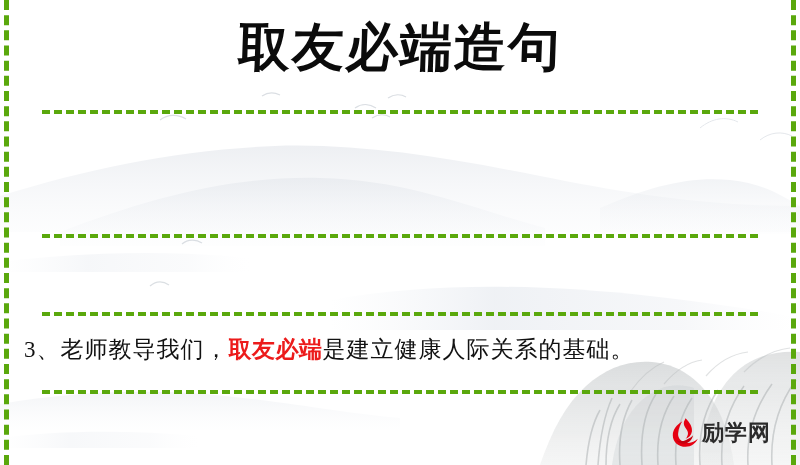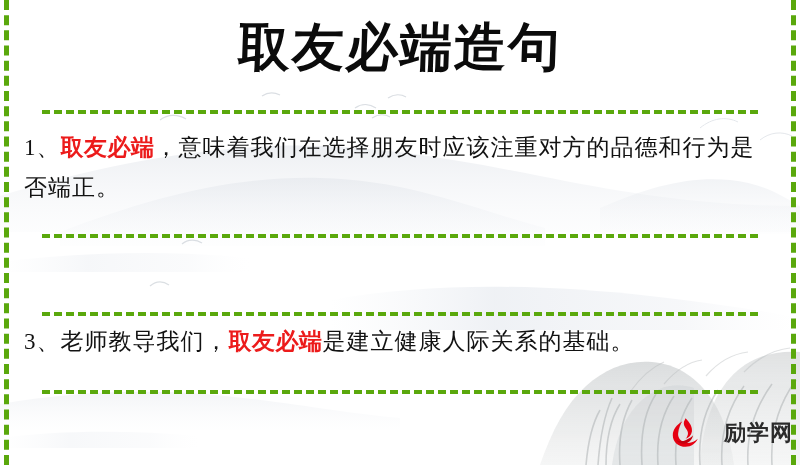--- a/index.html
+++ b/index.html
@@ -73,36 +73,36 @@
     right: 24px;
     z-index: 4;
     font-size: 23px;
     line-height: 40px;
     color: #121212;
     letter-spacing: 1px;
     font-family: "Liberation Serif", "DejaVu Serif", serif;
   }
   .s1 { top: 128px; }
   .s2 { top: 252px; }
-  .s3 { top: 322px; }
+  .s3 { top: 330px; }
 
   .kw {
     color: #ec1b1b;
     font-weight: 700;
     letter-spacing: 0.5px;
   }
 
   
   .logo {
     position: absolute;
     left: 668px;
     top: 416px;
     display: flex;
     align-items: center;
-    gap: 22px;
+    gap: 0;
     z-index: 6;
   }
   .logo-mark { width: 34px; height: 34px; display: block; }
   .logo-text {
     font-size: 22px;
     font-weight: 700;
     color: #2b2b2b;
     letter-spacing: 1px;
     font-family: "Liberation Sans", sans-serif;
   }
@@ -194,23 +194,20 @@
 
   <div class="title-wrap">
     <div class="title">取友必端造句</div>
   </div>
 
   <div class="sep" style="top:110px;"></div>
   <div class="sep" style="top:234px;"></div>
   <div class="sep" style="top:312px;"></div>
   <div class="sep" style="top:390px;"></div>
 
-  <div class="sentence s1">
-    <span>1、</span><span></span><span class="kw">取友必端</span><span>，意味着我们在选择朋友时应该注重对方的品德和行为是否端正。</span>
-  </div>
 
 
   <div class="sentence s3">
     <span>3、</span><span>老师教导我们，</span><span class="kw">取友必端</span><span>是建立健康人际关系的基础。</span>
   </div>
 
   <div class="logo">
     <svg class="logo-mark" viewBox="0 0 64 64" xmlns="http://www.w3.org/2000/svg" aria-hidden="true">
       <path d="M33 4 C42 13 46 21 45 29 C44 36 39 41 33 43 C39 37 39 30 34 24
                C31 20 29 16 30 11 Z" fill="#e60012"></path>

